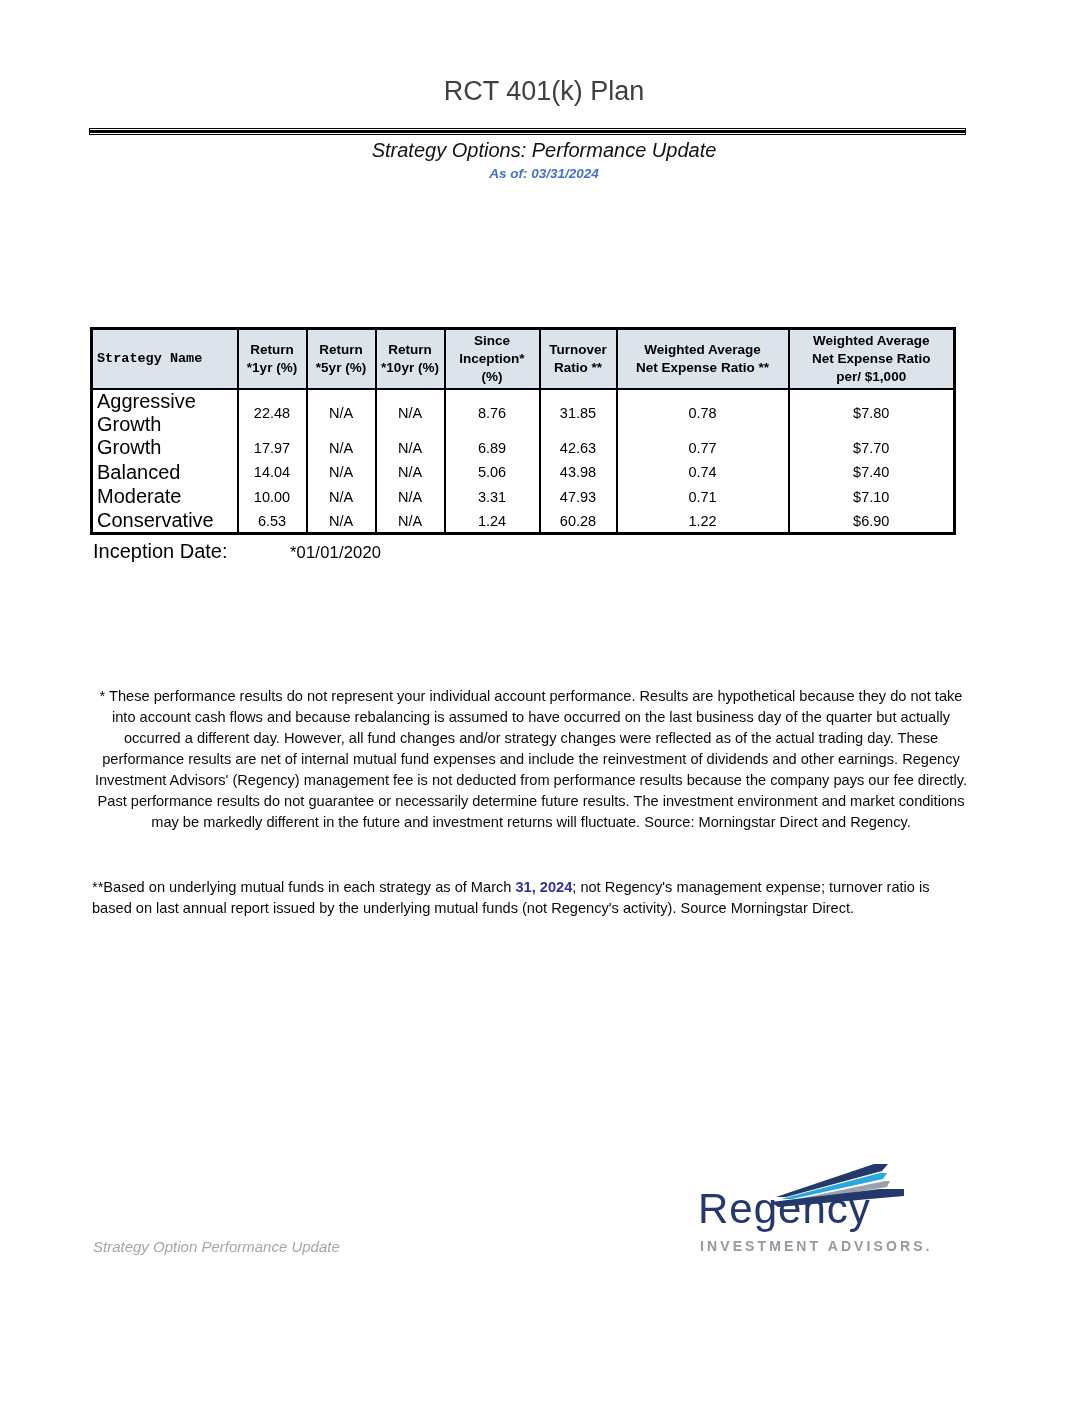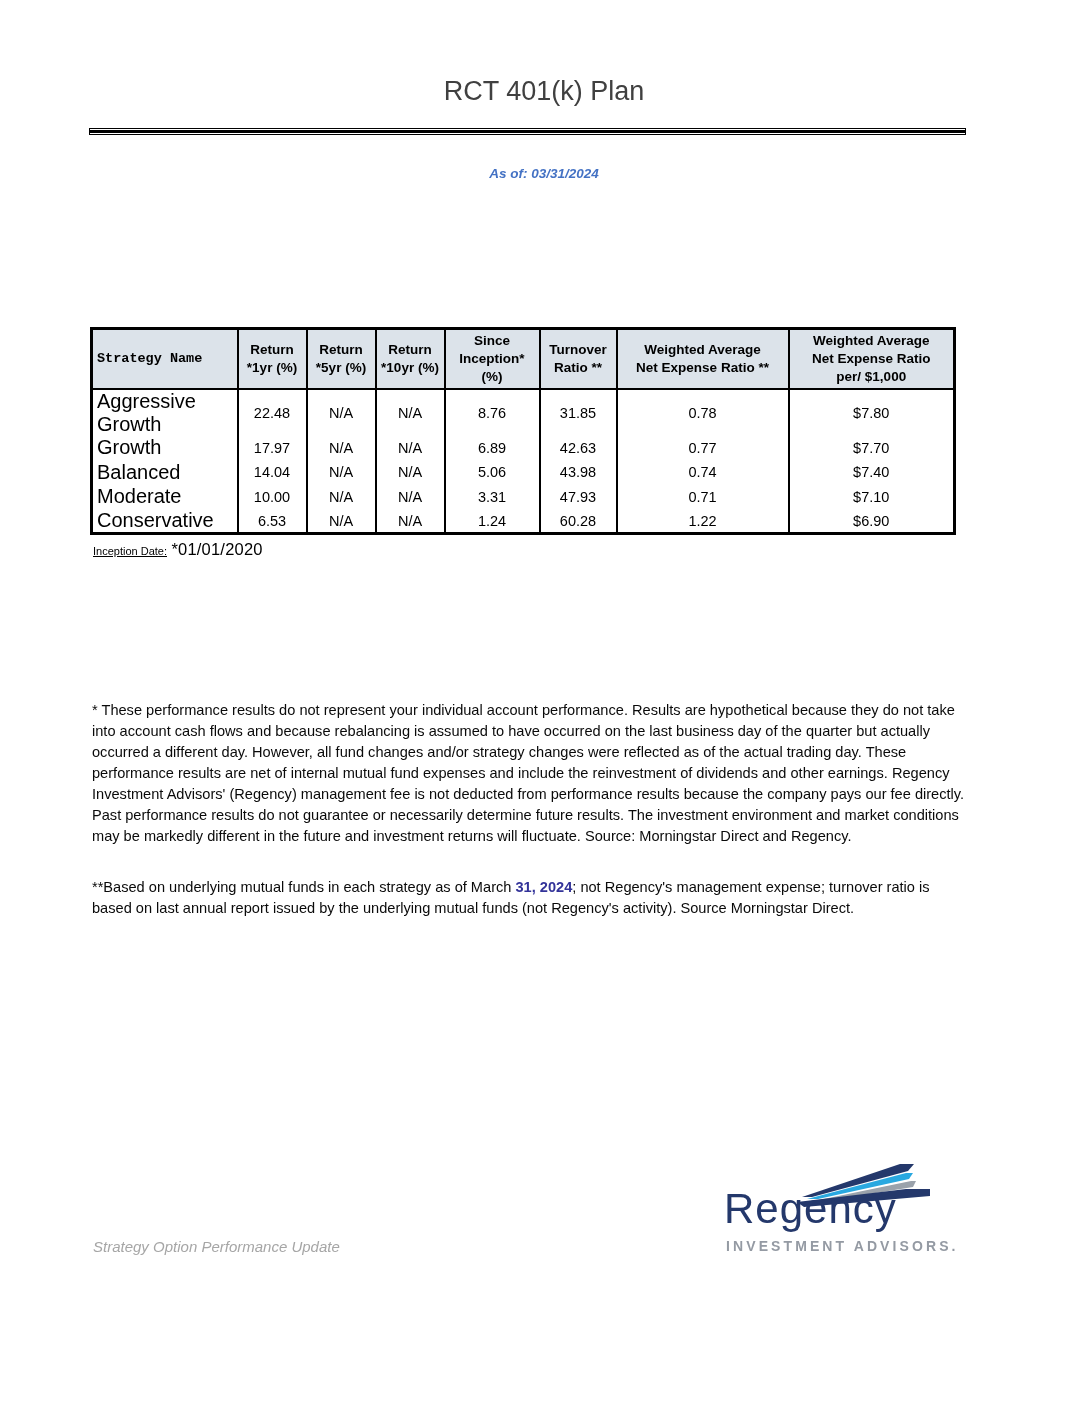--- a/index.html
+++ b/index.html
@@ -64,35 +64,35 @@
     border-left:2px solid #000;
     border-right:2px solid #000;
     height:24.5px;
     font-size:14.5px;
     text-align:center;
     vertical-align:middle;
     padding:0 2px;
   }
   .strategy-table td:first-child { text-align:left; padding-left:4px; font-size:20px; }
   .inception-row { position:absolute; top:540px; left:93px; width:500px; }
-  .inception-label { display:inline-block; font-size:11px;text-decoration:underline; }
-  .inception-value { display:inline-block; font-size:16.5px; letter-spacing:0.2px; }
+  .inception-label { display:inline-block; font-size:20px; }
+  .inception-value { display:inline-block; margin-left:58px; font-size:16.5px; letter-spacing:0.2px; }
   .footnote {
     position:absolute; left:92px; width:878px;
     font-size:14.6px; line-height:21px;
     color:#0a0a0a;
   }
-  .footnote-1 { top:700px; }
+  .footnote-1 { top:686px;text-align:center; }
   .footnote-2 { top:877px; }
   .fn-highlight { font-weight:bold; color:#333399; }
   .footer-left {
     position:absolute; top:1238px; left:93px;
     font-size:15px; font-style:italic; color:#a6a6a6;
   }
-  .logo { position:absolute; top:1162px; left:724px; width:200px; height:100px; }
+  .logo { position:absolute; top:1162px; left:698px; width:200px; height:100px; }
   .logo-swoosh { position:absolute; top:0; right:-6px; width:136px; height:46px; }
   .logo-wordmark {
     position:absolute; top:26px; left:0;
     font-size:42px; line-height:1;
     color:#24386b;
     letter-spacing:1px;
     font-weight:400;
   }
   .logo-tagline {
     position:absolute; top:76px; left:2px;
@@ -102,20 +102,21 @@
     white-space:nowrap;
   }
 </style>
 </head>
 <body>
 
 <div class="page">
 
   <div class="doc-title">RCT 401(k) Plan</div>
   <div class="title-rule"></div>
+  <div class="doc-subtitle">Strategy Options: Performance Update</div>
   <div class="doc-asof">As of: 03/31/2024</div>
 
 
   <table class="strategy-table">
     <colgroup>
       <col style="width:146px">
       <col style="width:69px">
       <col style="width:69px">
       <col style="width:69px">
       <col style="width:95px">

